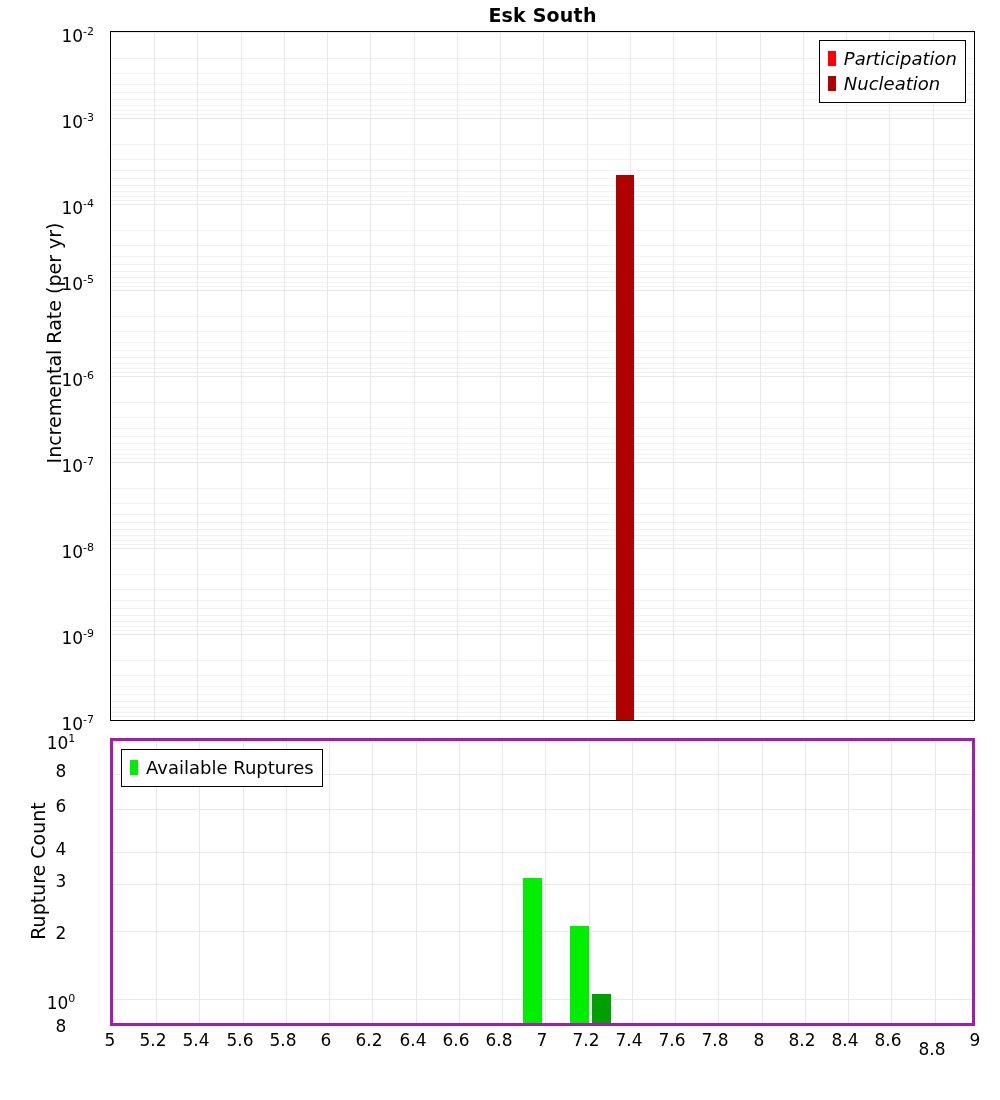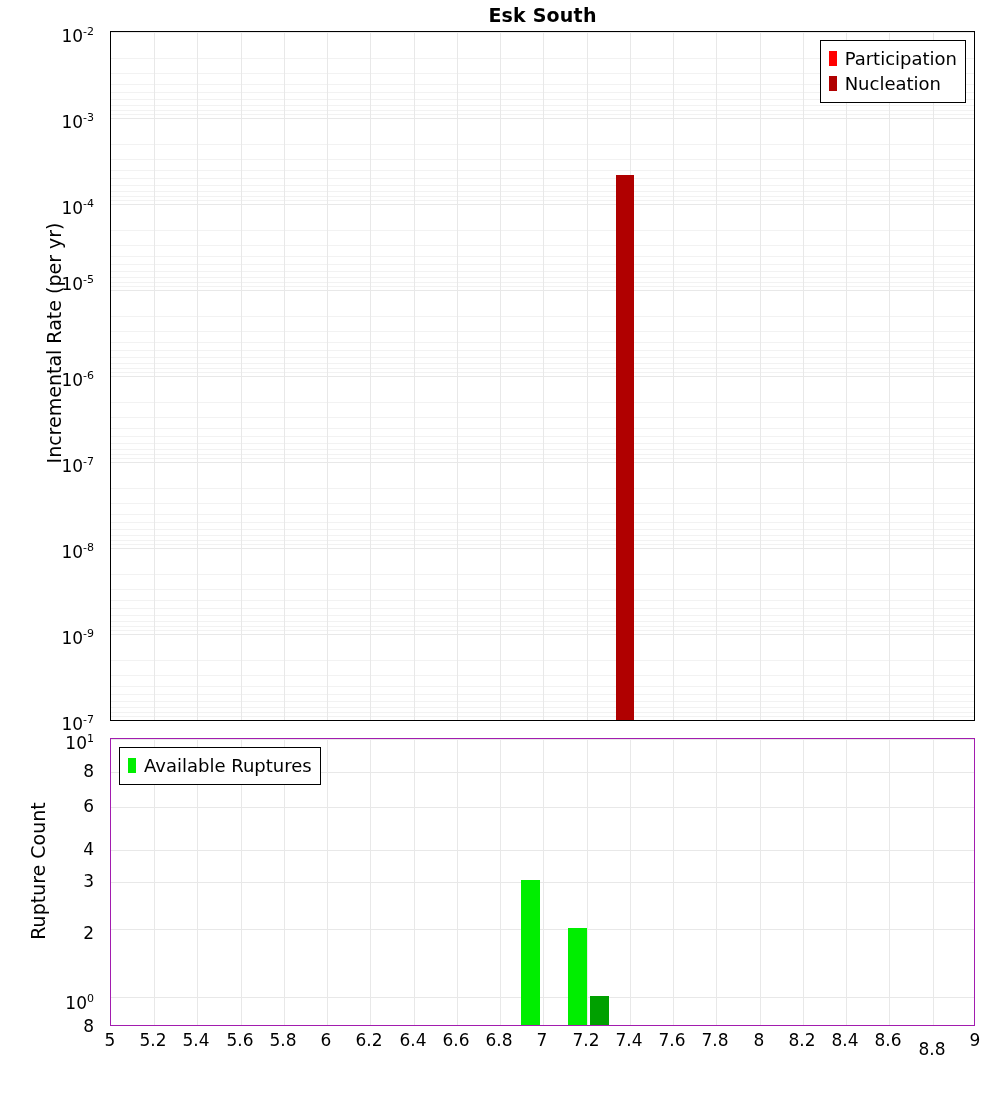--- a/index.html
+++ b/index.html
@@ -47,21 +47,21 @@
     background: #ffffff;
     overflow: hidden;
   }
   
   #bottom-panel {
     position: absolute;
     left: 110px;
     top: 738px;
     width: 865px;
     height: 288px;
-    border: 1px solid #a21caf;
+    border: 3px solid #a21caf;
     box-sizing: border-box;
     background: #ffffff;
     overflow: hidden;
   }
 
   .gridline-h, .gridline-v {
     position: absolute;
     background: #e8e8e8;
   }
   .gridline-h { left: 0; width: 100%; height: 1px; }
@@ -82,21 +82,21 @@
     font-size: 17px;
     line-height: 17px;
     white-space: nowrap;
   }
   .ytick-top sup { font-size: 11px; vertical-align: super; }
 
   .ytick-bottom {
     position: absolute;
     right: 0;
     width: 66px;
-    text-align: right;
+    text-align: center;
     font-size: 17px;
     line-height: 17px;
     white-space: nowrap;
   }
   .ytick-bottom sup { font-size: 11px; vertical-align: super; }
 
   .xtick {
     position: absolute;
     top: 1031px;
     font-size: 17px;
@@ -135,21 +135,21 @@
   }
 
   
   .legend {
     position: absolute;
     background: #ffffff;
     border: 1px solid #000000;
     padding: 5px 8px 6px 8px;
     box-sizing: border-box;
   }
-  #legend-top { right: 8px; top: 8px; }
+  #legend-top { right: 8px; top: 8px; font-style: italic; }
   #legend-bottom { left: 8px; top: 8px; }
   .legend-row {
     display: flex;
     align-items: center;
     height: 25px;
     white-space: nowrap;
   }
   .legend-swatch {
     width: 8px;
     height: 15px;

